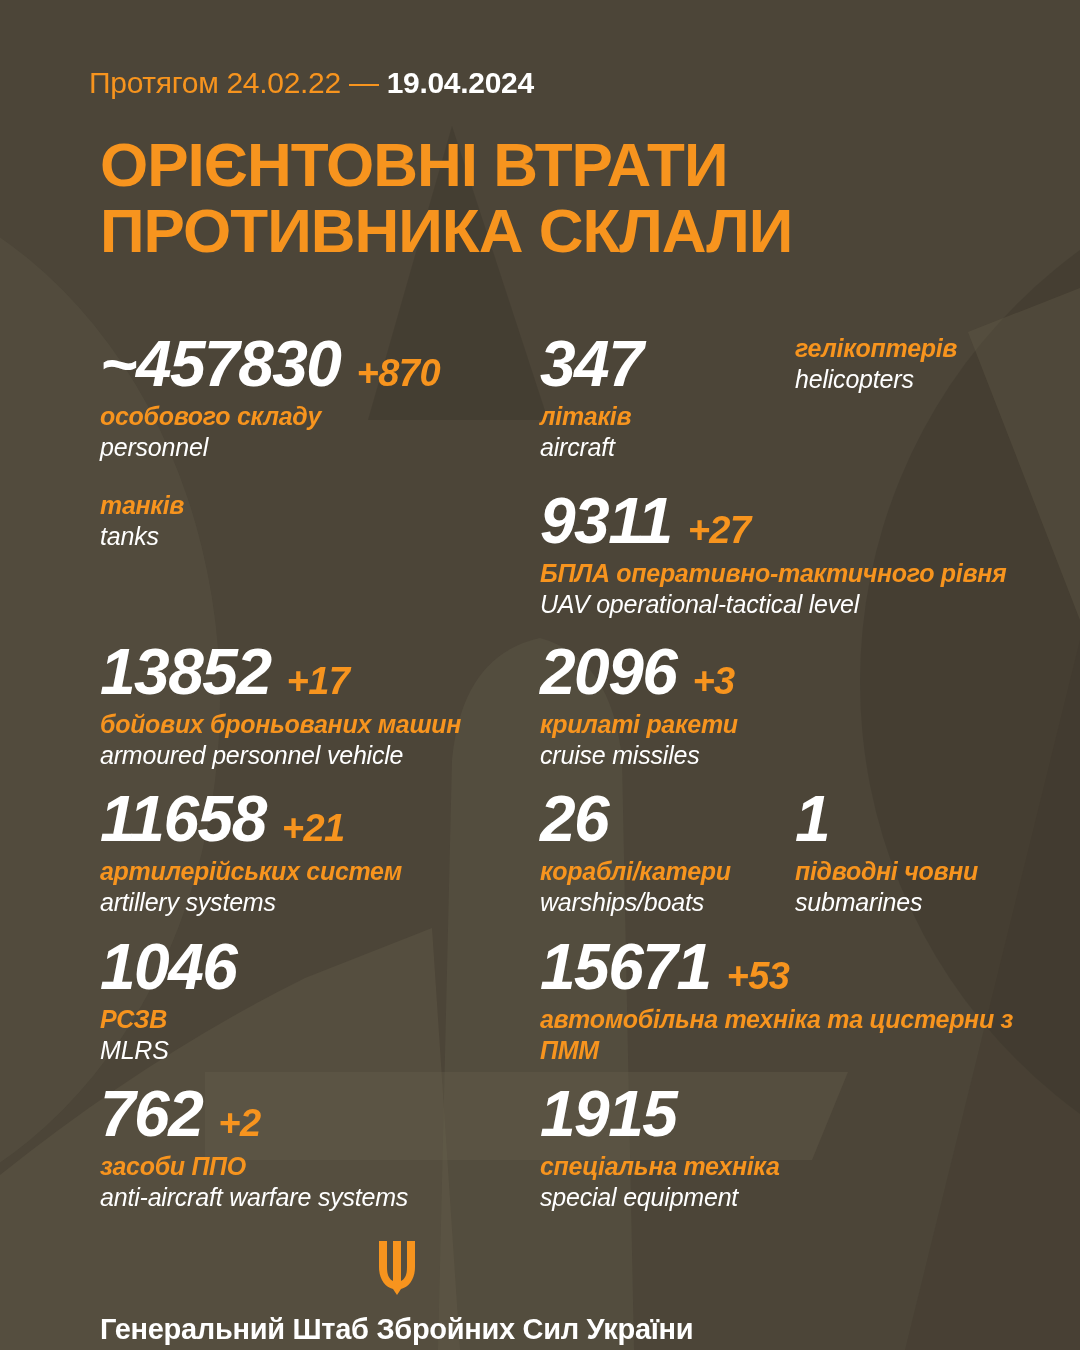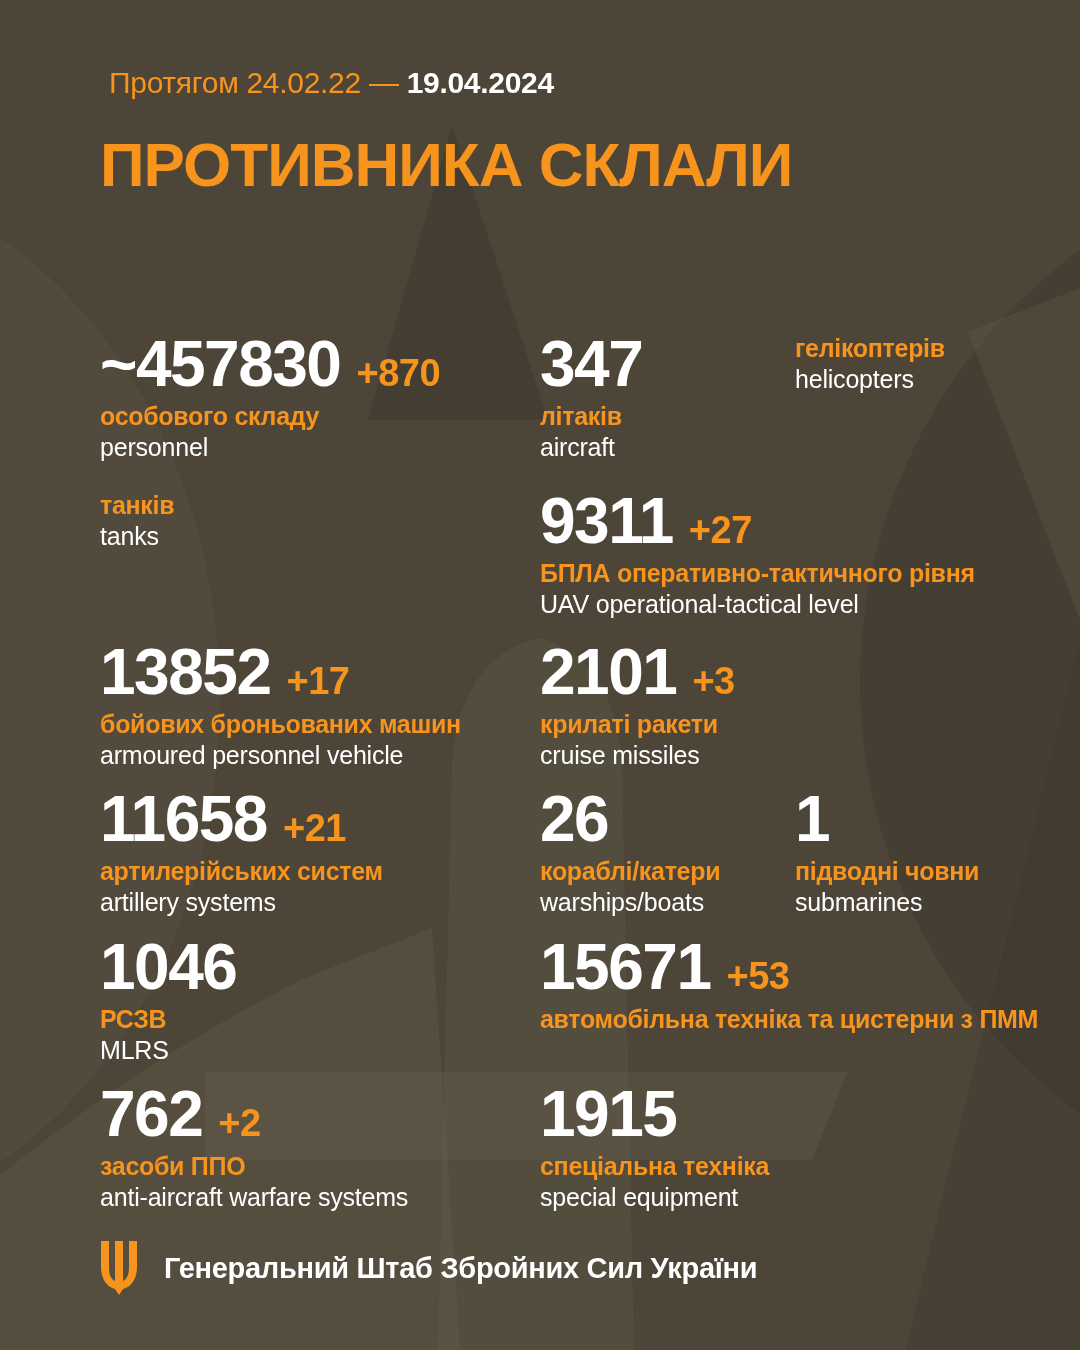--- a/index.html
+++ b/index.html
@@ -5,44 +5,44 @@
   html,body{margin:0;padding:0;}
   body{
     width:1080px;height:1350px;position:relative;overflow:hidden;
     background:#4C4538;
     font-family:"Liberation Sans","DejaVu Sans",sans-serif;
     -webkit-font-smoothing:antialiased;
   }
   .watermark{position:absolute;inset:0;z-index:0;pointer-events:none;}
   .content{position:absolute;inset:0;z-index:1;}
 
-  .header{position:absolute;top:66px;left:109px;font-size:30px;letter-spacing:-0.3px;}
+  .header{position:absolute;top:66px;left:89px;font-size:30px;letter-spacing:-0.3px;}
   .header .period{color:#F7941E;font-weight:500;}
   .header .date{color:#FFFFFF;font-weight:700;}
 
   .title{
     position:absolute;top:132px;left:100px;
     color:#F7941E;font-weight:800;font-size:62px;line-height:66px;
     letter-spacing:-1px;
   }
 
   .stats{position:absolute;top:330px;left:100px;right:0;}
   .row{display:grid;grid-template-columns:440px 255px auto;align-items:start;}
   .row.r1{height:157px}.row.r2{height:151px}.row.r3{height:147px}
   .row.r4{height:148px}.row.r5{height:147px}.row.r6{height:auto}
-  .cell{padding-right:30px;}
+  .cell{padding-right:30px;font-style:italic;}
   .cell.span2{grid-column:2 / -1;}
 
   .numline{display:flex;align-items:baseline;gap:16px;}
   .num{color:#FFFFFF;font-weight:700;font-size:64px;line-height:68px;letter-spacing:-1.5px;}
   .delta{color:#F7941E;font-weight:700;font-size:38px;letter-spacing:-0.5px;}
   .uk{color:#F7941E;font-weight:700;font-size:25px;line-height:31px;margin-top:3px;letter-spacing:-0.3px;}
   .en{color:#ffffff;font-weight:400;font-size:25px;line-height:30px;letter-spacing:-0.2px;}
 
-  .footer{position:absolute;top:1241px;left:100px;display:flex;align-items:center;gap:26px;}
+  .footer{position:absolute;top:1241px;left:100px;display:flex;align-items:center;gap:18px;flex-direction:column;}
   .footer-text{color:#FFFFFF;font-weight:700;font-size:29px;letter-spacing:-0.3px;}
   .tryzub{display:block;}
 </style>
 </head>
 <body>
 
 <svg class="watermark" width="1080" height="1350" viewBox="0 0 1080 1350">
 
   <circle cx="1394" cy="682" r="534" fill="#3A342A" opacity="0.38"></circle>
 
@@ -62,20 +62,21 @@
 </svg>
 
 <div class="content">
 
   <div class="header">
     <span class="period">Протягом 24.02.22 —</span>
     <span class="date">19.04.2024</span>
   </div>
 
   <div class="title">
+    <div>ОРІЄНТОВНІ ВТРАТИ</div>
     <div>ПРОТИВНИКА СКЛАЛИ</div>
   </div>
 
   <div class="stats">
 
     <div class="row r1">
       <div class="cell">
         <div class="numline">
           <span class="num">~457830</span>
           <span class="delta">+870</span>
@@ -115,21 +116,21 @@
       <div class="cell">
         <div class="numline">
           <span class="num">13852</span>
           <span class="delta">+17</span>
         </div>
         <div class="uk">бойових броньованих машин</div>
         <div class="en">armoured personnel vehicle</div>
       </div>
       <div class="cell span2">
         <div class="numline">
-          <span class="num">2101</span>
+          <span class="num">2096</span>
           <span class="delta">+3</span>
         </div>
         <div class="uk">крилаті ракети</div>
         <div class="en">cruise missiles</div>
       </div>
     </div>
 
     <div class="row r4">
       <div class="cell">
         <div class="numline">

